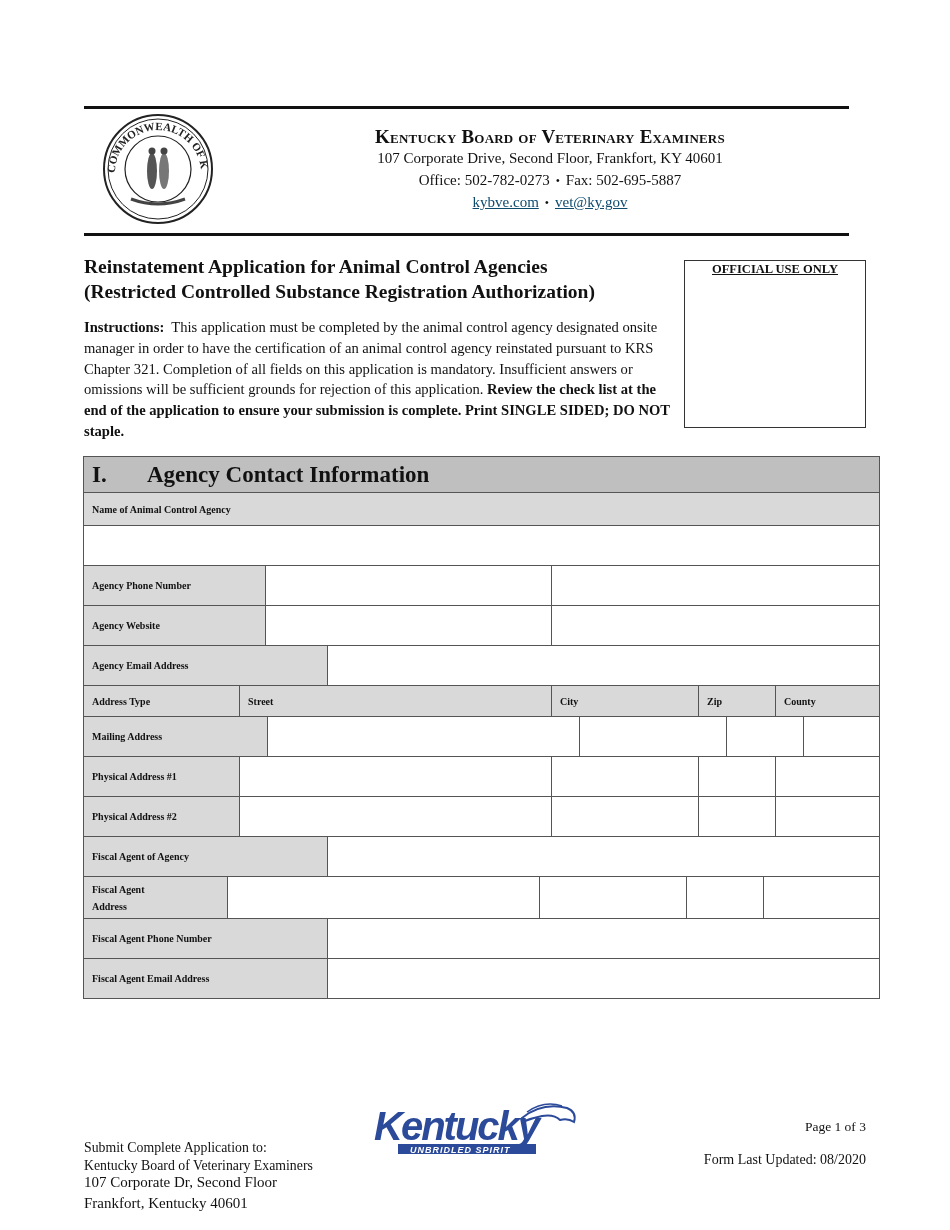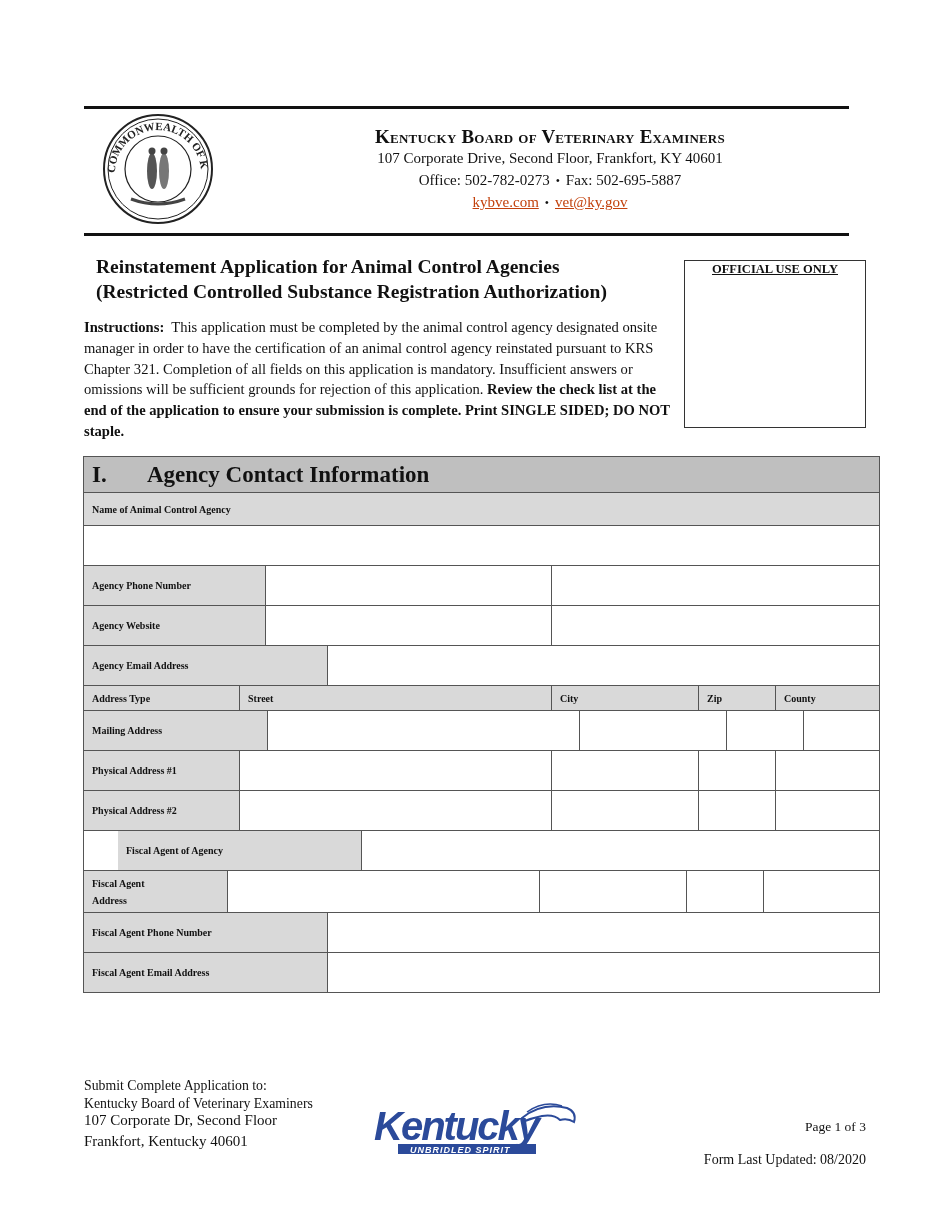--- a/index.html
+++ b/index.html
@@ -3,36 +3,36 @@
 <meta charset="utf-8">
 <style>
   html, body { margin: 0; padding: 0; background: #ffffff; }
   body { width: 950px; height: 1230px; position: relative; overflow: hidden;
          font-family: "Liberation Serif", "DejaVu Serif", serif; color: #111; }
   .rule { position: absolute; left: 84px; width: 765px; height: 3px; background: #111; }
   .seal { position: absolute; left: 101px; top: 113px; width: 114px; height: 112px; }
   .hdr { position: absolute; left: 300px; top: 126px; width: 500px; text-align: center; }
   .hdr .org { font-size: 19px; font-weight: bold; font-variant: small-caps; letter-spacing: 0.2px; line-height: 22px; }
   .hdr .line { font-size: 15px; line-height: 21.5px; }
-  .hdr a { color: #c2410c; text-decoration: underline; }
+  .hdr a { color: #0c4a6e; text-decoration: underline; }
   .dot { font-size: 12px; margin: 0 6px; }
-  .title { position: absolute; left: 96px; top: 254px; width: 590px; font-size: 19.5px; font-weight: bold; line-height: 25px; }
+  .title { position: absolute; left: 84px; top: 254px; width: 590px; font-size: 19.5px; font-weight: bold; line-height: 25px; }
   .instr { position: absolute; left: 84px; top: 317px; width: 592px; font-size: 14.6px; line-height: 20.8px; }
   .official { position: absolute; left: 684px; top: 260px; width: 180px; height: 166px; border: 1px solid #333; }
   .official .lbl { text-align: center; font-size: 12.5px; font-weight: bold; text-decoration: underline; margin-top: 1px; }
   .form { position: absolute; left: 83px; top: 456px; width: 797px; }
   .row { position: relative; display: flex; border-left: 1px solid #555; border-right: 1px solid #555; border-bottom: 1px solid #555; box-sizing: border-box; }
   .row.first { border-top: 1px solid #555; }
   .cell { box-sizing: border-box; border-right: 1px solid #555; font-size: 10px; font-weight: bold; padding-left: 8px; display: flex; align-items: center; }
   .cell:last-child { border-right: none; }
   .shade { background: #d9d9d9; }
   .sec { background: #bfbfbf; font-size: 23px; font-weight: bold; padding-left: 8px; height: 35px; display: flex; align-items: center; }
   .sec .num { width: 55px; display: inline-block; }
   .input { background: #fff; }
-  .footer-left { position: absolute; left: 84px; top: 1077px; font-size: 13.8px; line-height: 17.5px; font-family: Liberation Serif, serif; }
+  .footer-left { position: absolute; left: 84px; top: 1139px; font-size: 13.8px; line-height: 17.5px; font-family: Liberation Serif, serif; }
   .footer-left .small { font-size: 15px; }
   .footer-right { position: absolute; right: 84px; top: 1119px; text-align: right; font-size: 13.5px; }
   .footer-right .updated { margin-top: 17px; font-size: 14px; }
   .ky-logo { position: absolute; left: 372px; top: 1100px; width: 210px; height: 60px; }
 </style>
 </head>
 <body>
 
 <div class="rule" style="top:106px;"></div>
 
@@ -97,21 +97,21 @@
   </div>
   <div class="row" style="height:40px;">
     <div class="cell shade" style="width:182px;">Agency Website</div>
     <div class="cell input" style="width:286px;"></div>
     <div class="cell input" style="flex:1;"></div>
   </div>
   <div class="row" style="height:40px;">
     <div class="cell shade" style="width:244px;">Agency Email Address</div>
     <div class="cell input" style="flex:1;"></div>
   </div>
-  <div class="row" style="height:25px;">
+  <div class="row" style="height:31px;">
     <div class="cell shade" style="width:156px;">Address Type</div>
     <div class="cell shade" style="width:312px;">Street</div>
     <div class="cell shade" style="width:147px;">City</div>
     <div class="cell shade" style="width:77px;">Zip</div>
     <div class="cell shade" style="flex:1;">County</div>
   </div>
   <div class="row" style="height:40px;">
     <div class="cell shade" style="width:184px;">Mailing Address</div>
     <div class="cell input" style="width:312px;"></div>
     <div class="cell input" style="width:147px;"></div>
@@ -125,21 +125,21 @@
     <div class="cell input" style="width:77px;"></div>
     <div class="cell input" style="flex:1;"></div>
   </div>
   <div class="row" style="height:40px;">
     <div class="cell shade" style="width:156px;">Physical Address #2</div>
     <div class="cell input" style="width:312px;"></div>
     <div class="cell input" style="width:147px;"></div>
     <div class="cell input" style="width:77px;"></div>
     <div class="cell input" style="flex:1;"></div>
   </div>
-  <div class="row" style="height:40px;padding-left:34px;">
+  <div class="row" style="height:40px;">
     <div class="cell shade" style="width:244px;">Fiscal Agent of Agency</div>
     <div class="cell input" style="flex:1;"></div>
   </div>
   <div class="row" style="height:42px;">
     <div class="cell shade" style="width:144px; line-height:17px; padding-right:50px;">Fiscal Agent Address</div>
     <div class="cell input" style="width:312px;"></div>
     <div class="cell input" style="width:147px;"></div>
     <div class="cell input" style="width:77px;"></div>
     <div class="cell input" style="flex:1;"></div>
   </div>

